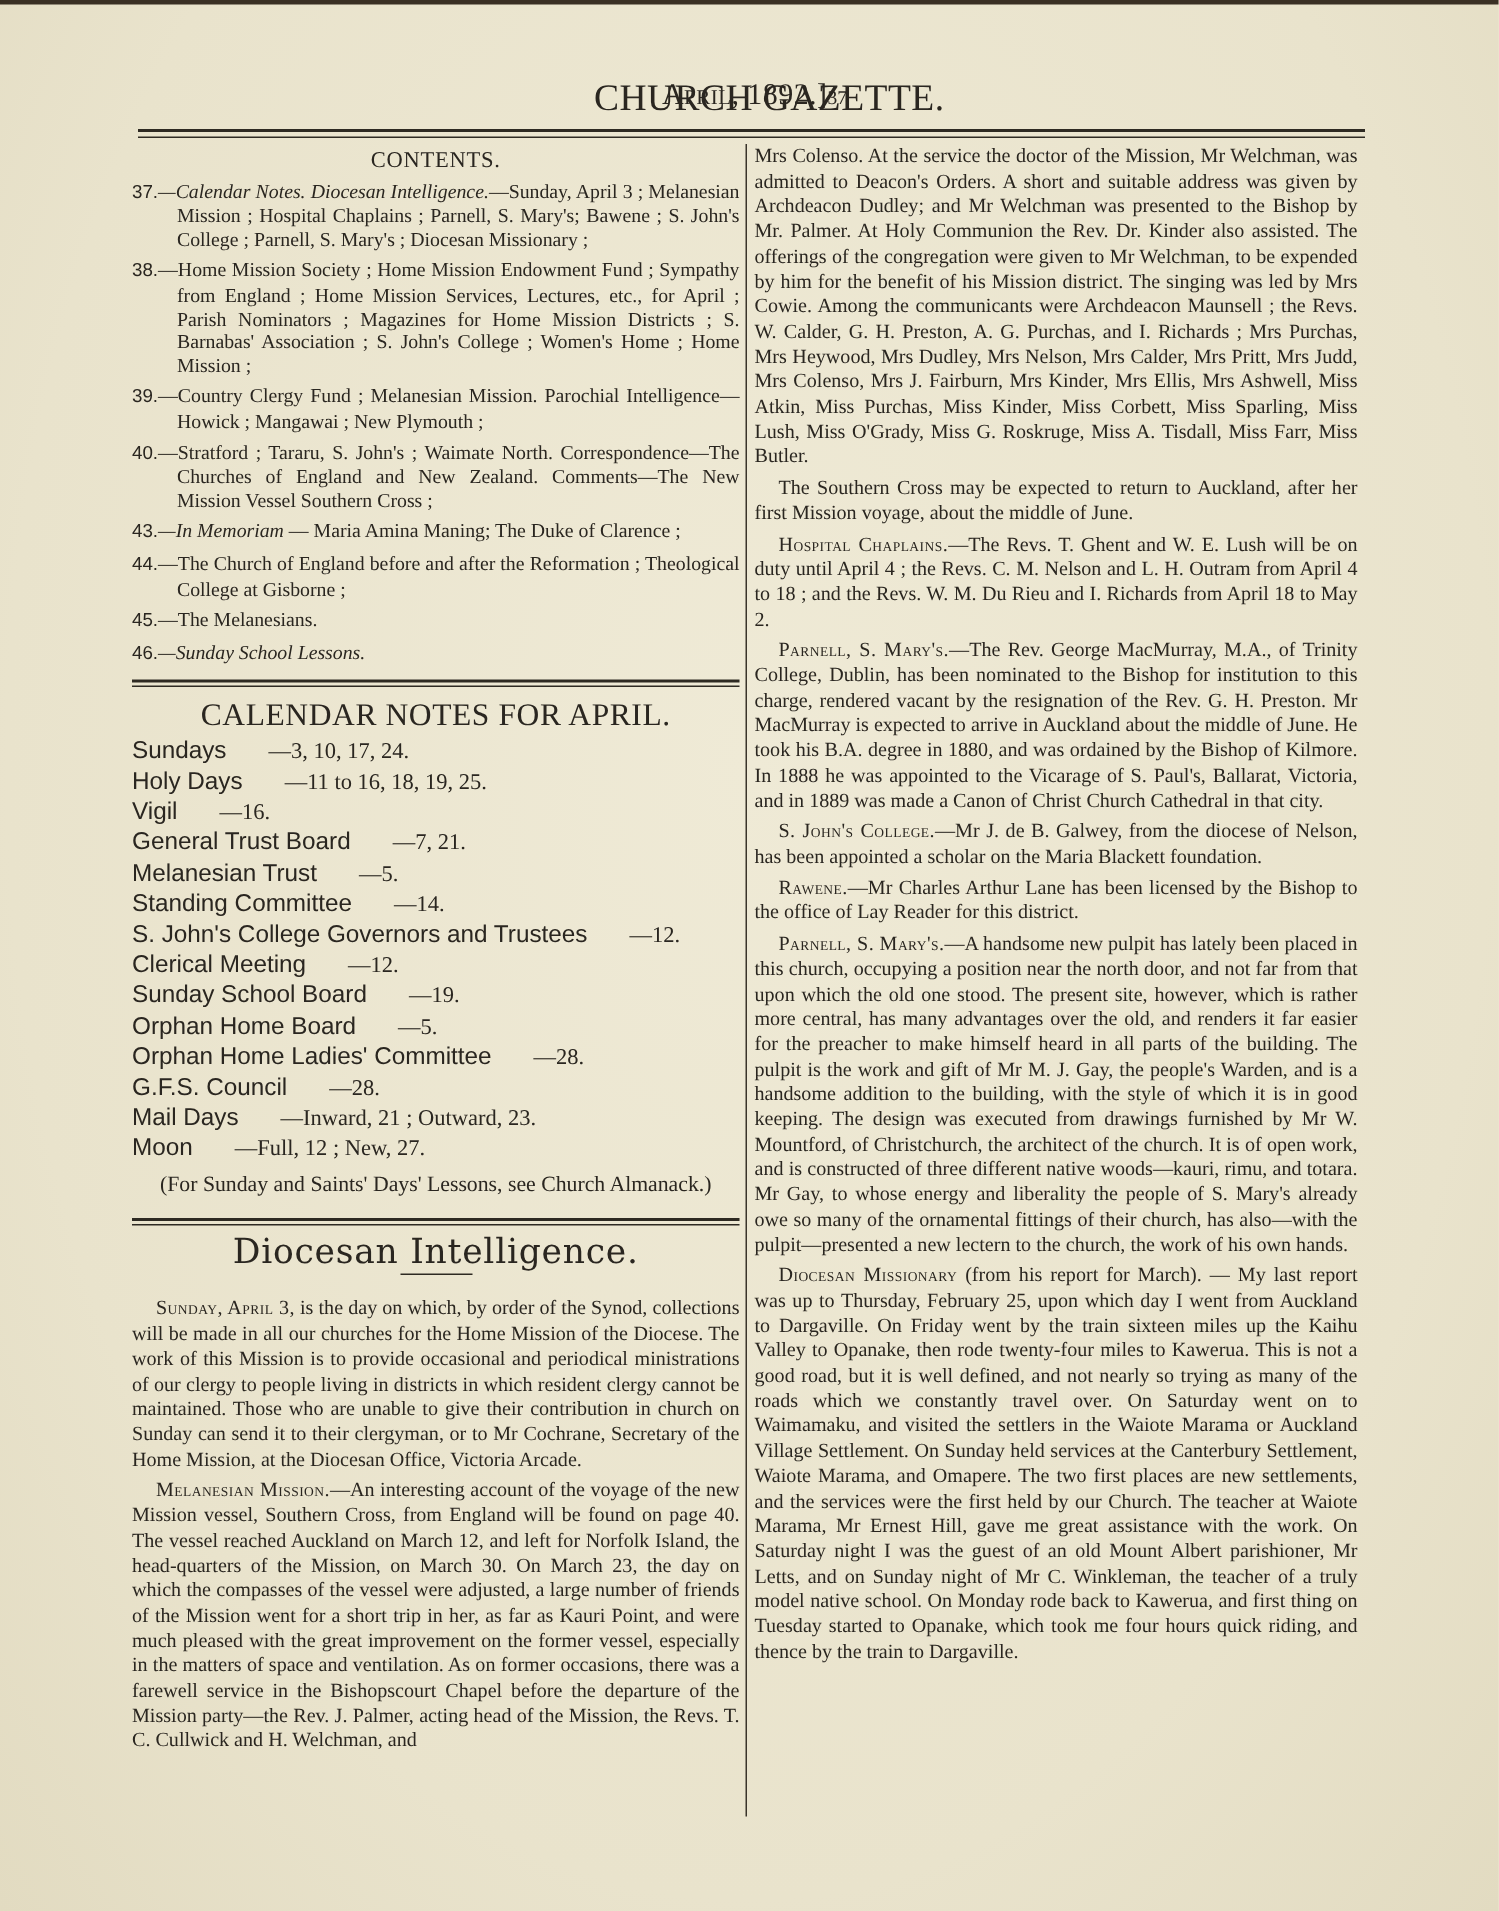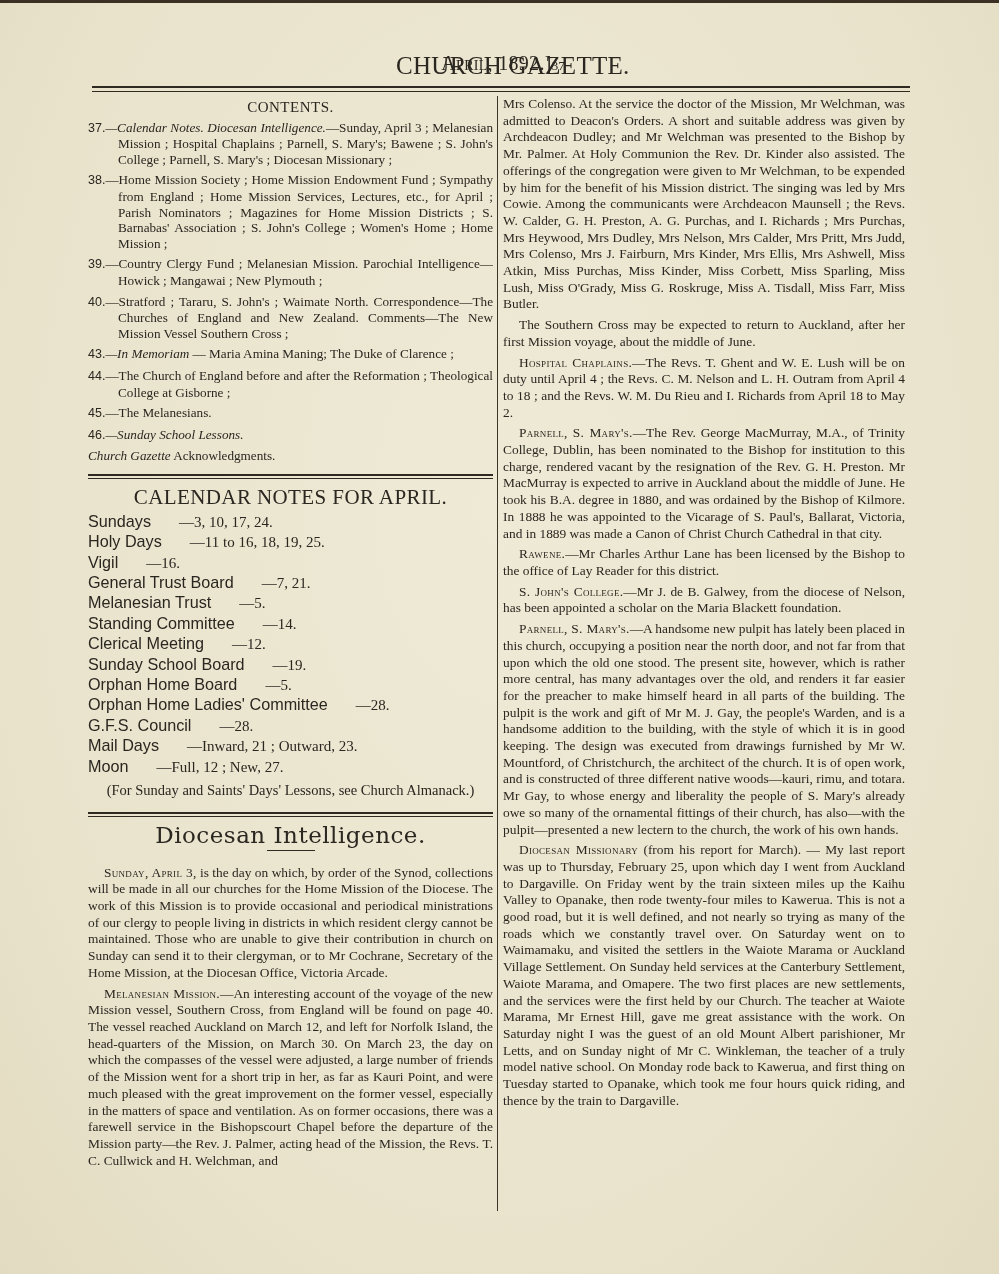--- a/index.html
+++ b/index.html
@@ -68,32 +68,32 @@
     <div class="sec-head">CONTENTS.</div>
     <div id="toc">
         <div class="toc-item"><span class="num">37.</span><span class="it">—Calendar Notes. Diocesan Intelligence.</span><span>—Sunday, April 3 ; Melanesian Mission ; Hospital Chaplains ; Parnell, S. Mary's; Bawene ; S. John's College ; Parnell, S. Mary's ; Diocesan Missionary ;</span></div>
         <div class="toc-item"><span class="num">38.</span><span>—Home Mission Society ; Home Mission Endowment Fund ; Sympathy from England ; Home Mission Services, Lectures, etc., for April ; Parish Nominators ; Magazines for Home Mission Districts ; S. Barnabas' Association ; S. John's College ; Women's Home ; Home Mission ;</span></div>
         <div class="toc-item"><span class="num">39.</span><span>—Country Clergy Fund ; Melanesian Mission. Parochial Intelligence—Howick ; Mangawai ; New Plymouth ;</span></div>
         <div class="toc-item"><span class="num">40.</span><span>—Stratford ; Tararu, S. John's ; Waimate North. Correspondence—The Churches of England and New Zealand. Comments—The New Mission Vessel Southern Cross ;</span></div>
         <div class="toc-item"><span class="num">43.</span><span class="it">—In Memoriam</span><span> — Maria Amina Maning; The Duke of Clarence ;</span></div>
         <div class="toc-item"><span class="num">44.</span><span>—The Church of England before and after the Reformation ; Theological College at Gisborne ;</span></div>
         <div class="toc-item"><span class="num">45.</span><span>—The Melanesians.</span></div>
         <div class="toc-item"><span class="num">46.</span><span class="it">—Sunday School Lessons.</span></div>
-        <div class="toc-item"><span class="it">Church Gazette</span><span> Acknowledgments.</span></div>
       </div>
 
     <div class="double-rule"></div>
     <div class="cal-head">CALENDAR NOTES FOR APRIL.</div>
     <div id="cal">
         <div class="cal-line"><span>Sundays</span><span class="val">—3, 10, 17, 24.</span></div>
         <div class="cal-line"><span>Holy Days</span><span class="val">—11 to 16, 18, 19, 25.</span></div>
         <div class="cal-line"><span>Vigil</span><span class="val">—16.</span></div>
         <div class="cal-line"><span>General Trust Board</span><span class="val">—7, 21.</span></div>
         <div class="cal-line"><span>Melanesian Trust</span><span class="val">—5.</span></div>
         <div class="cal-line"><span>Standing Committee</span><span class="val">—14.</span></div>
+        <div class="cal-line"><span>S. John's College Governors and Trustees</span><span class="val">—12.</span></div>
         <div class="cal-line"><span>Clerical Meeting</span><span class="val">—12.</span></div>
         <div class="cal-line"><span>Sunday School Board</span><span class="val">—19.</span></div>
         <div class="cal-line"><span>Orphan Home Board</span><span class="val">—5.</span></div>
         <div class="cal-line"><span>Orphan Home Ladies' Committee</span><span class="val">—28.</span></div>
         <div class="cal-line"><span>G.F.S. Council</span><span class="val">—28.</span></div>
         <div class="cal-line"><span>Mail Days</span><span class="val">—Inward, 21 ; Outward, 23.</span></div>
         <div class="cal-line"><span>Moon</span><span class="val">—Full, 12 ; New, 27.</span></div>
       </div>
     <div class="cal-note">(For Sunday and Saints' Days' Lessons, see Church Almanack.)</div>
 
@@ -105,19 +105,19 @@
         <div class="para"><span class="sc">Melanesian Mission.</span><span>—An interesting account of the voyage of the new Mission vessel, Southern Cross, from England will be found on page 40. The vessel reached Auckland on March 12, and left for Norfolk Island, the head-quarters of the Mission, on March 30. On March 23, the day on which the compasses of the vessel were adjusted, a large number of friends of the Mission went for a short trip in her, as far as Kauri Point, and were much pleased with the great improvement on the former vessel, especially in the matters of space and ventilation. As on former occasions, there was a farewell service in the Bishopscourt Chapel before the departure of the Mission party—the Rev. J. Palmer, acting head of the Mission, the Revs. T. C. Cullwick and H. Welchman, and</span></div>
       </div>
   </div>
 
   <div class="col col-right">
     <div id="right-paras">
         <div class="para" style="text-indent: 0px;"><span>Mrs Colenso. At the service the doctor of the Mission, Mr Welchman, was admitted to Deacon's Orders. A short and suitable address was given by Archdeacon Dudley; and Mr Welchman was presented to the Bishop by Mr. Palmer. At Holy Communion the Rev. Dr. Kinder also assisted. The offerings of the congregation were given to Mr Welchman, to be expended by him for the benefit of his Mission district. The singing was led by Mrs Cowie. Among the communicants were Archdeacon Maunsell ; the Revs. W. Calder, G. H. Preston, A. G. Purchas, and I. Richards ; Mrs Purchas, Mrs Heywood, Mrs Dudley, Mrs Nelson, Mrs Calder, Mrs Pritt, Mrs Judd, Mrs Colenso, Mrs J. Fairburn, Mrs Kinder, Mrs Ellis, Mrs Ashwell, Miss Atkin, Miss Purchas, Miss Kinder, Miss Corbett, Miss Sparling, Miss Lush, Miss O'Grady, Miss G. Roskruge, Miss A. Tisdall, Miss Farr, Miss Butler.</span></div>
         <div class="para"><span>The Southern Cross may be expected to return to Auckland, after her first Mission voyage, about the middle of June.</span></div>
         <div class="para"><span class="sc">Hospital Chaplains.</span><span>—The Revs. T. Ghent and W. E. Lush will be on duty until April 4 ; the Revs. C. M. Nelson and L. H. Outram from April 4 to 18 ; and the Revs. W. M. Du Rieu and I. Richards from April 18 to May 2.</span></div>
         <div class="para"><span class="sc">Parnell, S. Mary's.</span><span>—The Rev. George MacMurray, M.A., of Trinity College, Dublin, has been nominated to the Bishop for institution to this charge, rendered vacant by the resignation of the Rev. G. H. Preston. Mr MacMurray is expected to arrive in Auckland about the middle of June. He took his B.A. degree in 1880, and was ordained by the Bishop of Kilmore. In 1888 he was appointed to the Vicarage of S. Paul's, Ballarat, Victoria, and in 1889 was made a Canon of Christ Church Cathedral in that city.</span></div>
+        <div class="para"><span class="sc">S. John's College.</span><span>—Mr J. de B. Galwey, from the diocese of Nelson, has been appointed a scholar on the Maria Blackett foundation.</span></div>
         <div class="para"><span class="sc">Rawene.</span><span>—Mr Charles Arthur Lane has been licensed by the Bishop to the office of Lay Reader for this district.</span></div>
-        <div class="para"><span class="sc">S. John's College.</span><span>—Mr J. de B. Galwey, from the diocese of Nelson, has been appointed a scholar on the Maria Blackett foundation.</span></div>
         <div class="para"><span class="sc">Parnell, S. Mary's.</span><span>—A handsome new pulpit has lately been placed in this church, occupying a position near the north door, and not far from that upon which the old one stood. The present site, however, which is rather more central, has many advantages over the old, and renders it far easier for the preacher to make himself heard in all parts of the building. The pulpit is the work and gift of Mr M. J. Gay, the people's Warden, and is a handsome addition to the building, with the style of which it is in good keeping. The design was executed from drawings furnished by Mr W. Mountford, of Christchurch, the architect of the church. It is of open work, and is constructed of three different native woods—kauri, rimu, and totara. Mr Gay, to whose energy and liberality the people of S. Mary's already owe so many of the ornamental fittings of their church, has also—with the pulpit—presented a new lectern to the church, the work of his own hands.</span></div>
         <div class="para"><span class="sc">Diocesan Missionary</span><span> (from his report for March). — My last report was up to Thursday, February 25, upon which day I went from Auckland to Dargaville. On Friday went by the train sixteen miles up the Kaihu Valley to Opanake, then rode twenty-four miles to Kawerua. This is not a good road, but it is well defined, and not nearly so trying as many of the roads which we constantly travel over. On Saturday went on to Waimamaku, and visited the settlers in the Waiote Marama or Auckland Village Settlement. On Sunday held services at the Canterbury Settlement, Waiote Marama, and Omapere. The two first places are new settlements, and the services were the first held by our Church. The teacher at Waiote Marama, Mr Ernest Hill, gave me great assistance with the work. On Saturday night I was the guest of an old Mount Albert parishioner, Mr Letts, and on Sunday night of Mr C. Winkleman, the teacher of a truly model native school. On Monday rode back to Kawerua, and first thing on Tuesday started to Opanake, which took me four hours quick riding, and thence by the train to Dargaville.</span></div>
       </div>
   </div>
 </div>
 
 </body></html>

